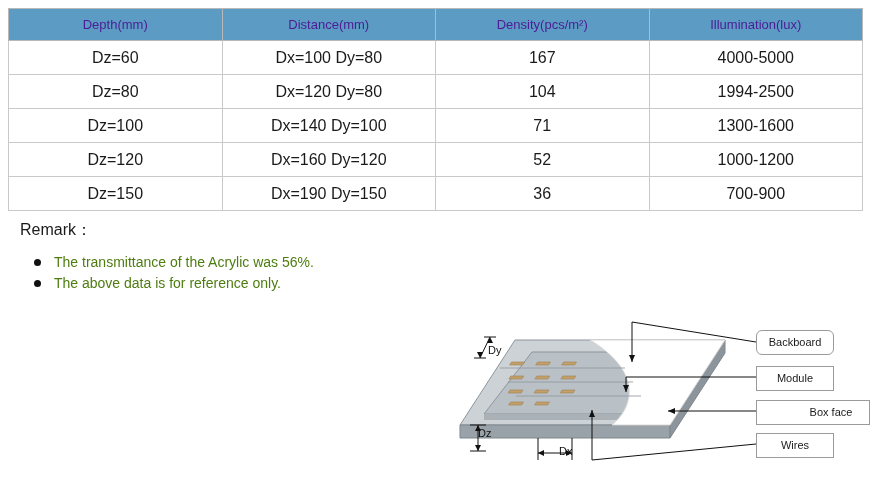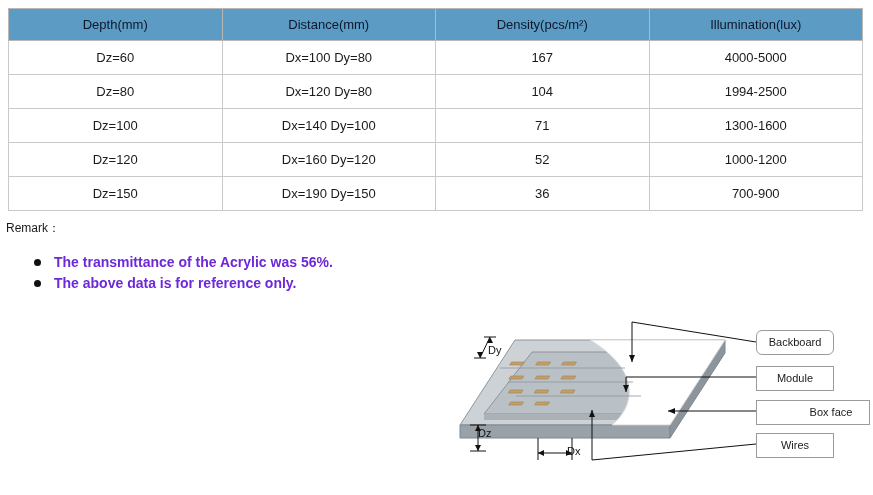--- a/index.html
+++ b/index.html
@@ -23,61 +23,60 @@
     top: 8px;
     width: 855px;
   }
   table.spec {
     border-collapse: collapse;
     width: 855px;
     table-layout: fixed;
   }
   table.spec th {
     background: #5b9bc4;
-    color: #0f172a;
+    color: #4c1d95;
     font-weight: normal;
     font-size: 13px;
     height: 29px;
     border: 1px solid #b8b8b8;
     text-align: center;
     vertical-align: middle;
   }
   table.spec td {
     border: 1px solid #c9c9c9;
     height: 31px;
-    font-size: 13px;
+    font-size: 16px;
     text-align: center;
     vertical-align: middle;
     color: #1a1a1a;
     background: #ffffff;
   }
 
   
   .remark-title {
     position: absolute;
-    left: 6px;
+    left: 20px;
     top: 220px;
-    font-size: 12px;
+    font-size: 16px;
     color: #1a1a1a;
   }
   .remark-list {
     position: absolute;
     left: 34px;
     top: 252px;
     margin: 0;
     padding: 0;
     list-style: none;
   }
   .remark-list li {
     font-size: 14px;
-    color: #6d28d9;
+    color: #4d7c0f;
     line-height: 21px;
     position: relative;
     padding-left: 20px;
-    font-weight: bold;
   }
   .remark-list li .bullet {
     position: absolute;
     left: 0;
     top: 7px;
     width: 7px;
     height: 7px;
     border-radius: 50%;
     background: #111111;
     display: block;
@@ -110,21 +109,21 @@
   .cal-boxface   { left: 316px; top: 90px; padding-left: 36px; }
   .cal-wires     { left: 316px; top: 123px; }
 
   .axis-label {
     position: absolute;
     font-size: 11px;
     color: #111111;
   }
   .lbl-dy { left: 48px; top: 34px; }
   .lbl-dz { left: 14px; top: 117px; padding-left: 24px; }
-  .lbl-dx { left: 112px; top: 135px; padding-left: 15px; }
+  .lbl-dx { left: 104px; top: 135px; padding-left: 15px; }
 </style>
 </head>
 <body>
 
 <div class="table-wrap">
   <table class="spec">
     <thead>
       <tr>
         <th>Depth(mm)</th>
         <th>Distance(mm)</th>

